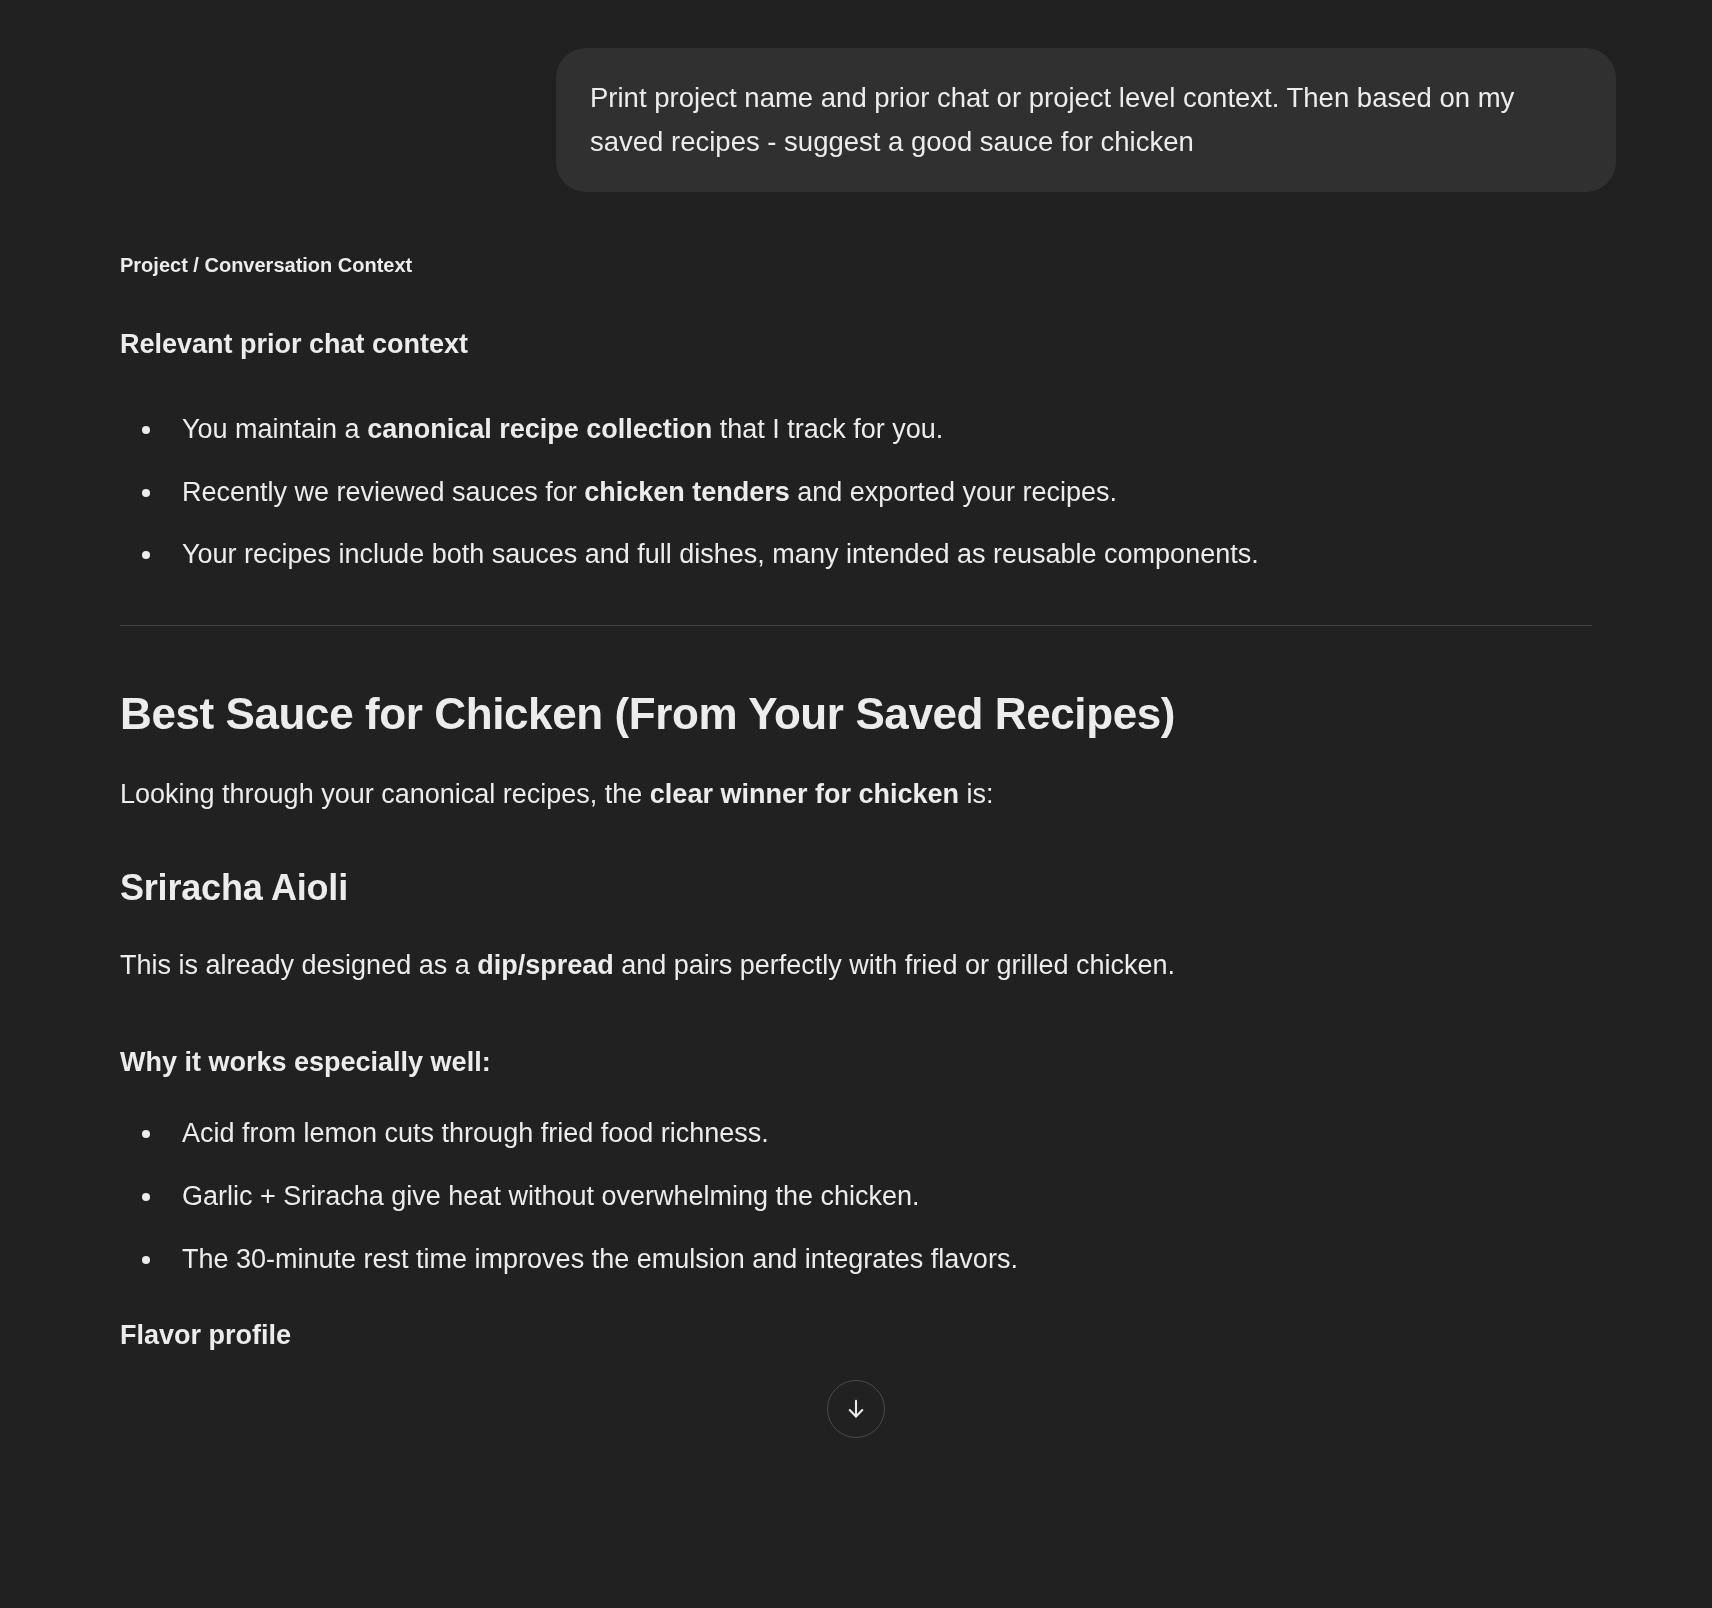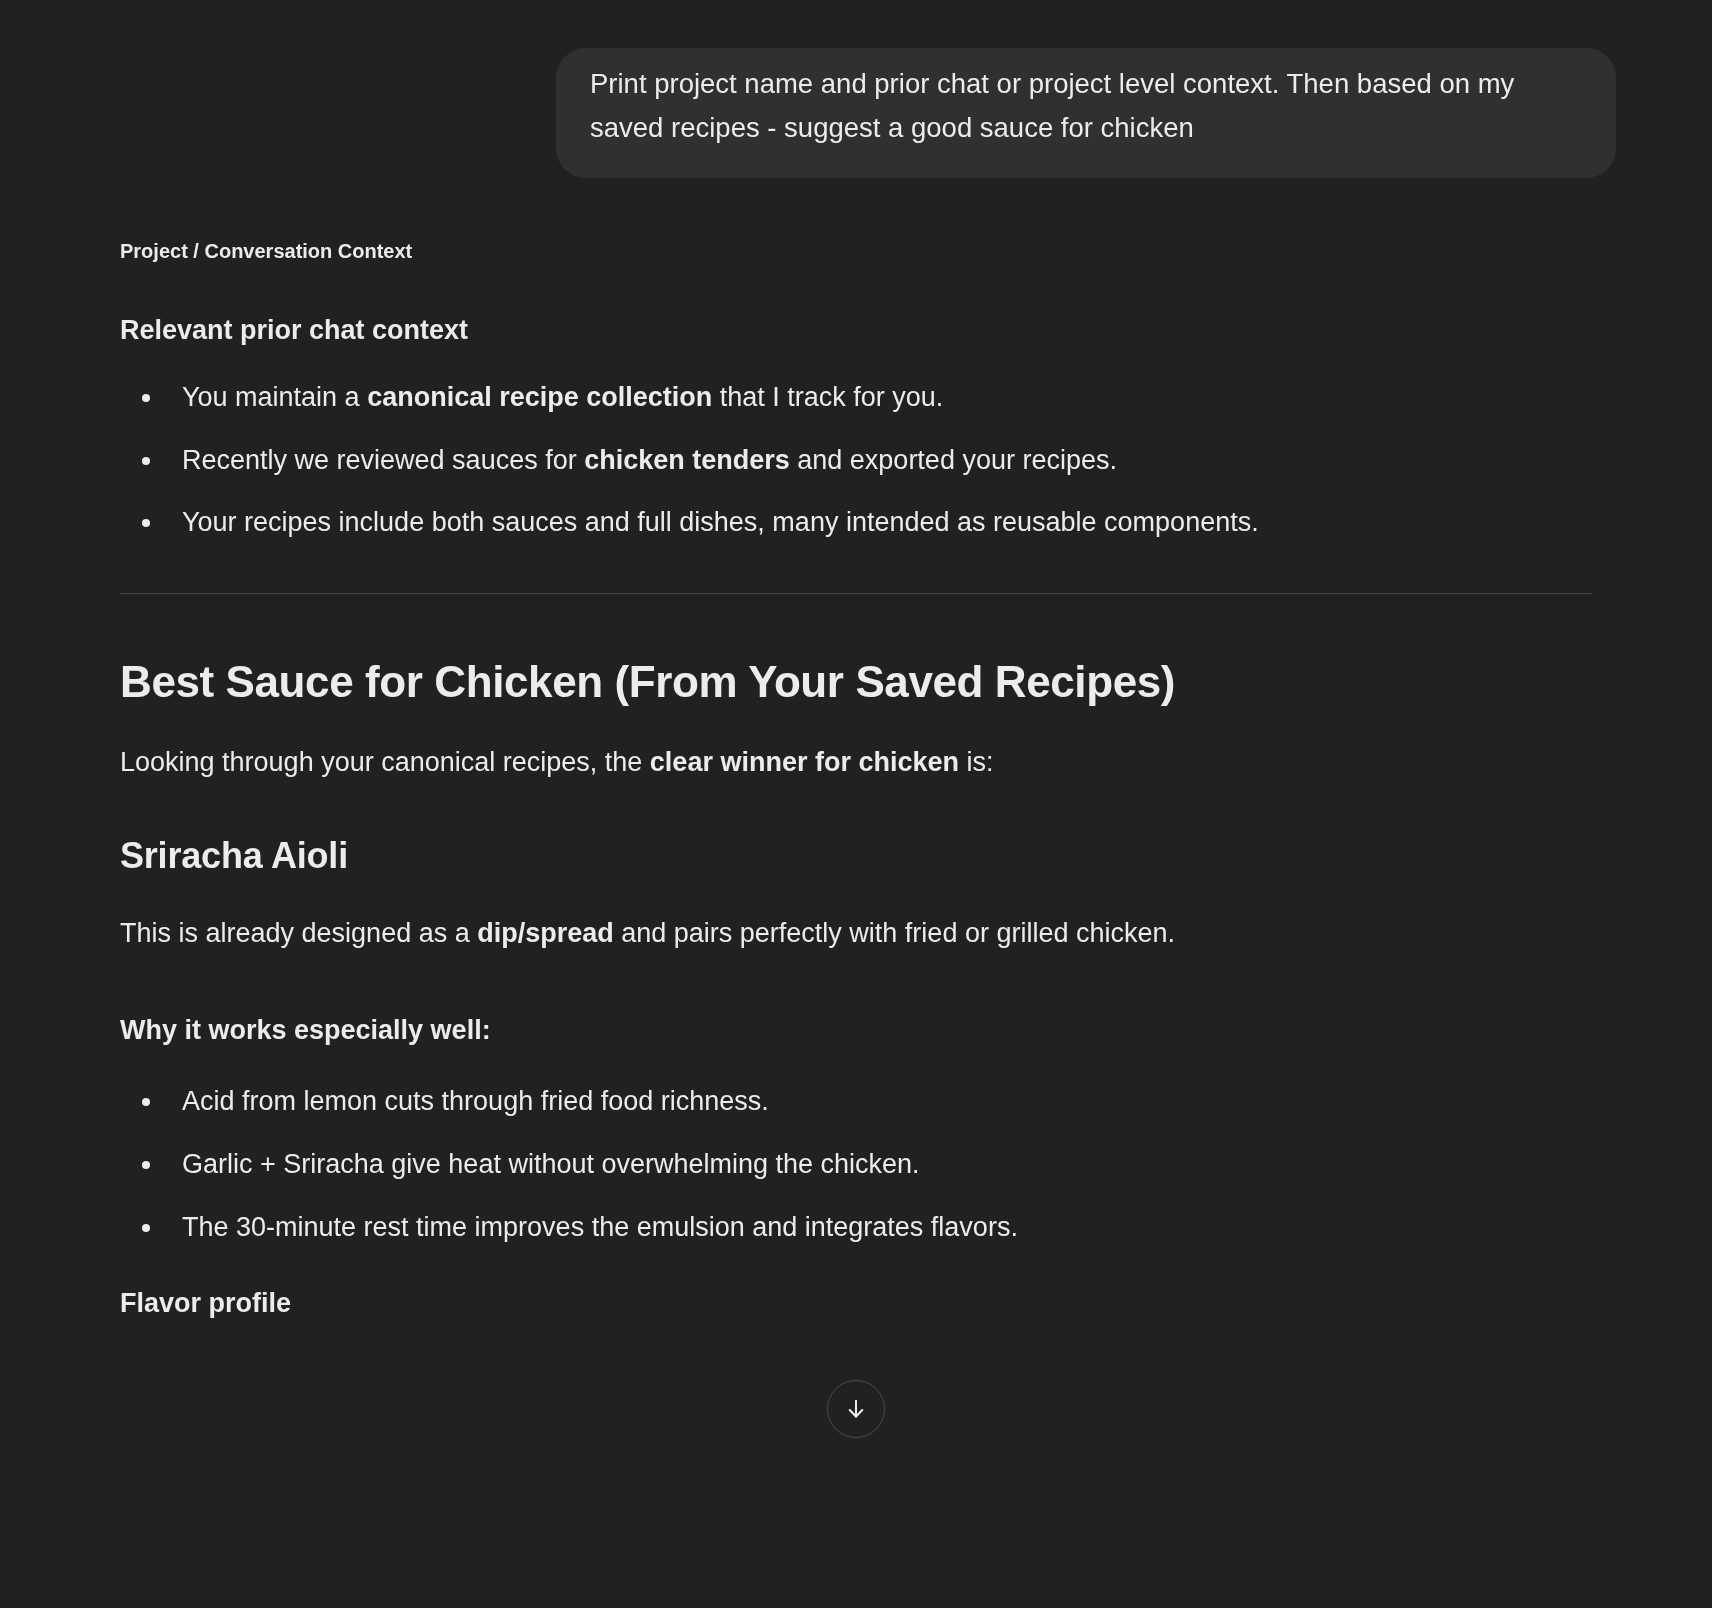--- a/index.html
+++ b/index.html
@@ -27,21 +27,21 @@
   
   .user-row {
     display: flex;
     justify-content: flex-end;
     padding: 48px 96px 0 96px;
   }
 
   .user-bubble {
     background: #303030;
     border-radius: 30px;
-    padding: 14px 34px 28px 34px;
+    padding: 28px 34px 28px 34px;
     max-width: 1060px;
     font-size: 27.5px;
     line-height: 1.6;
     color: #ececec;
     text-align: left;
   }
 
   
   .assistant {
     padding: 0 120px 0 120px;
@@ -156,21 +156,21 @@
     <div class="user-bubble">Print project name and prior chat or project level context. Then based on my saved recipes - suggest a good sauce for chicken</div>
   </div>
 
   <div class="assistant">
 
     <div class="ctx-title">Project / Conversation Context</div>
 
 
     <div class="sub-title" style="margin-top:52px;">Relevant prior chat context</div>
 
-    <ul class="bullets" style="margin-top:30px;">
+    <ul class="bullets" style="margin-top:48px;">
       <li>
         <span>You maintain a </span><span class="bold">canonical recipe collection</span><span> that I track for you.</span>
       </li>
       <li>
         <span>Recently we reviewed sauces for </span><span class="bold">chicken tenders</span><span> and exported your recipes.</span>
       </li>
       <li>
         <span>Your recipes include both sauces and full dishes, many intended as reusable components.</span>
       </li>
     </ul>

